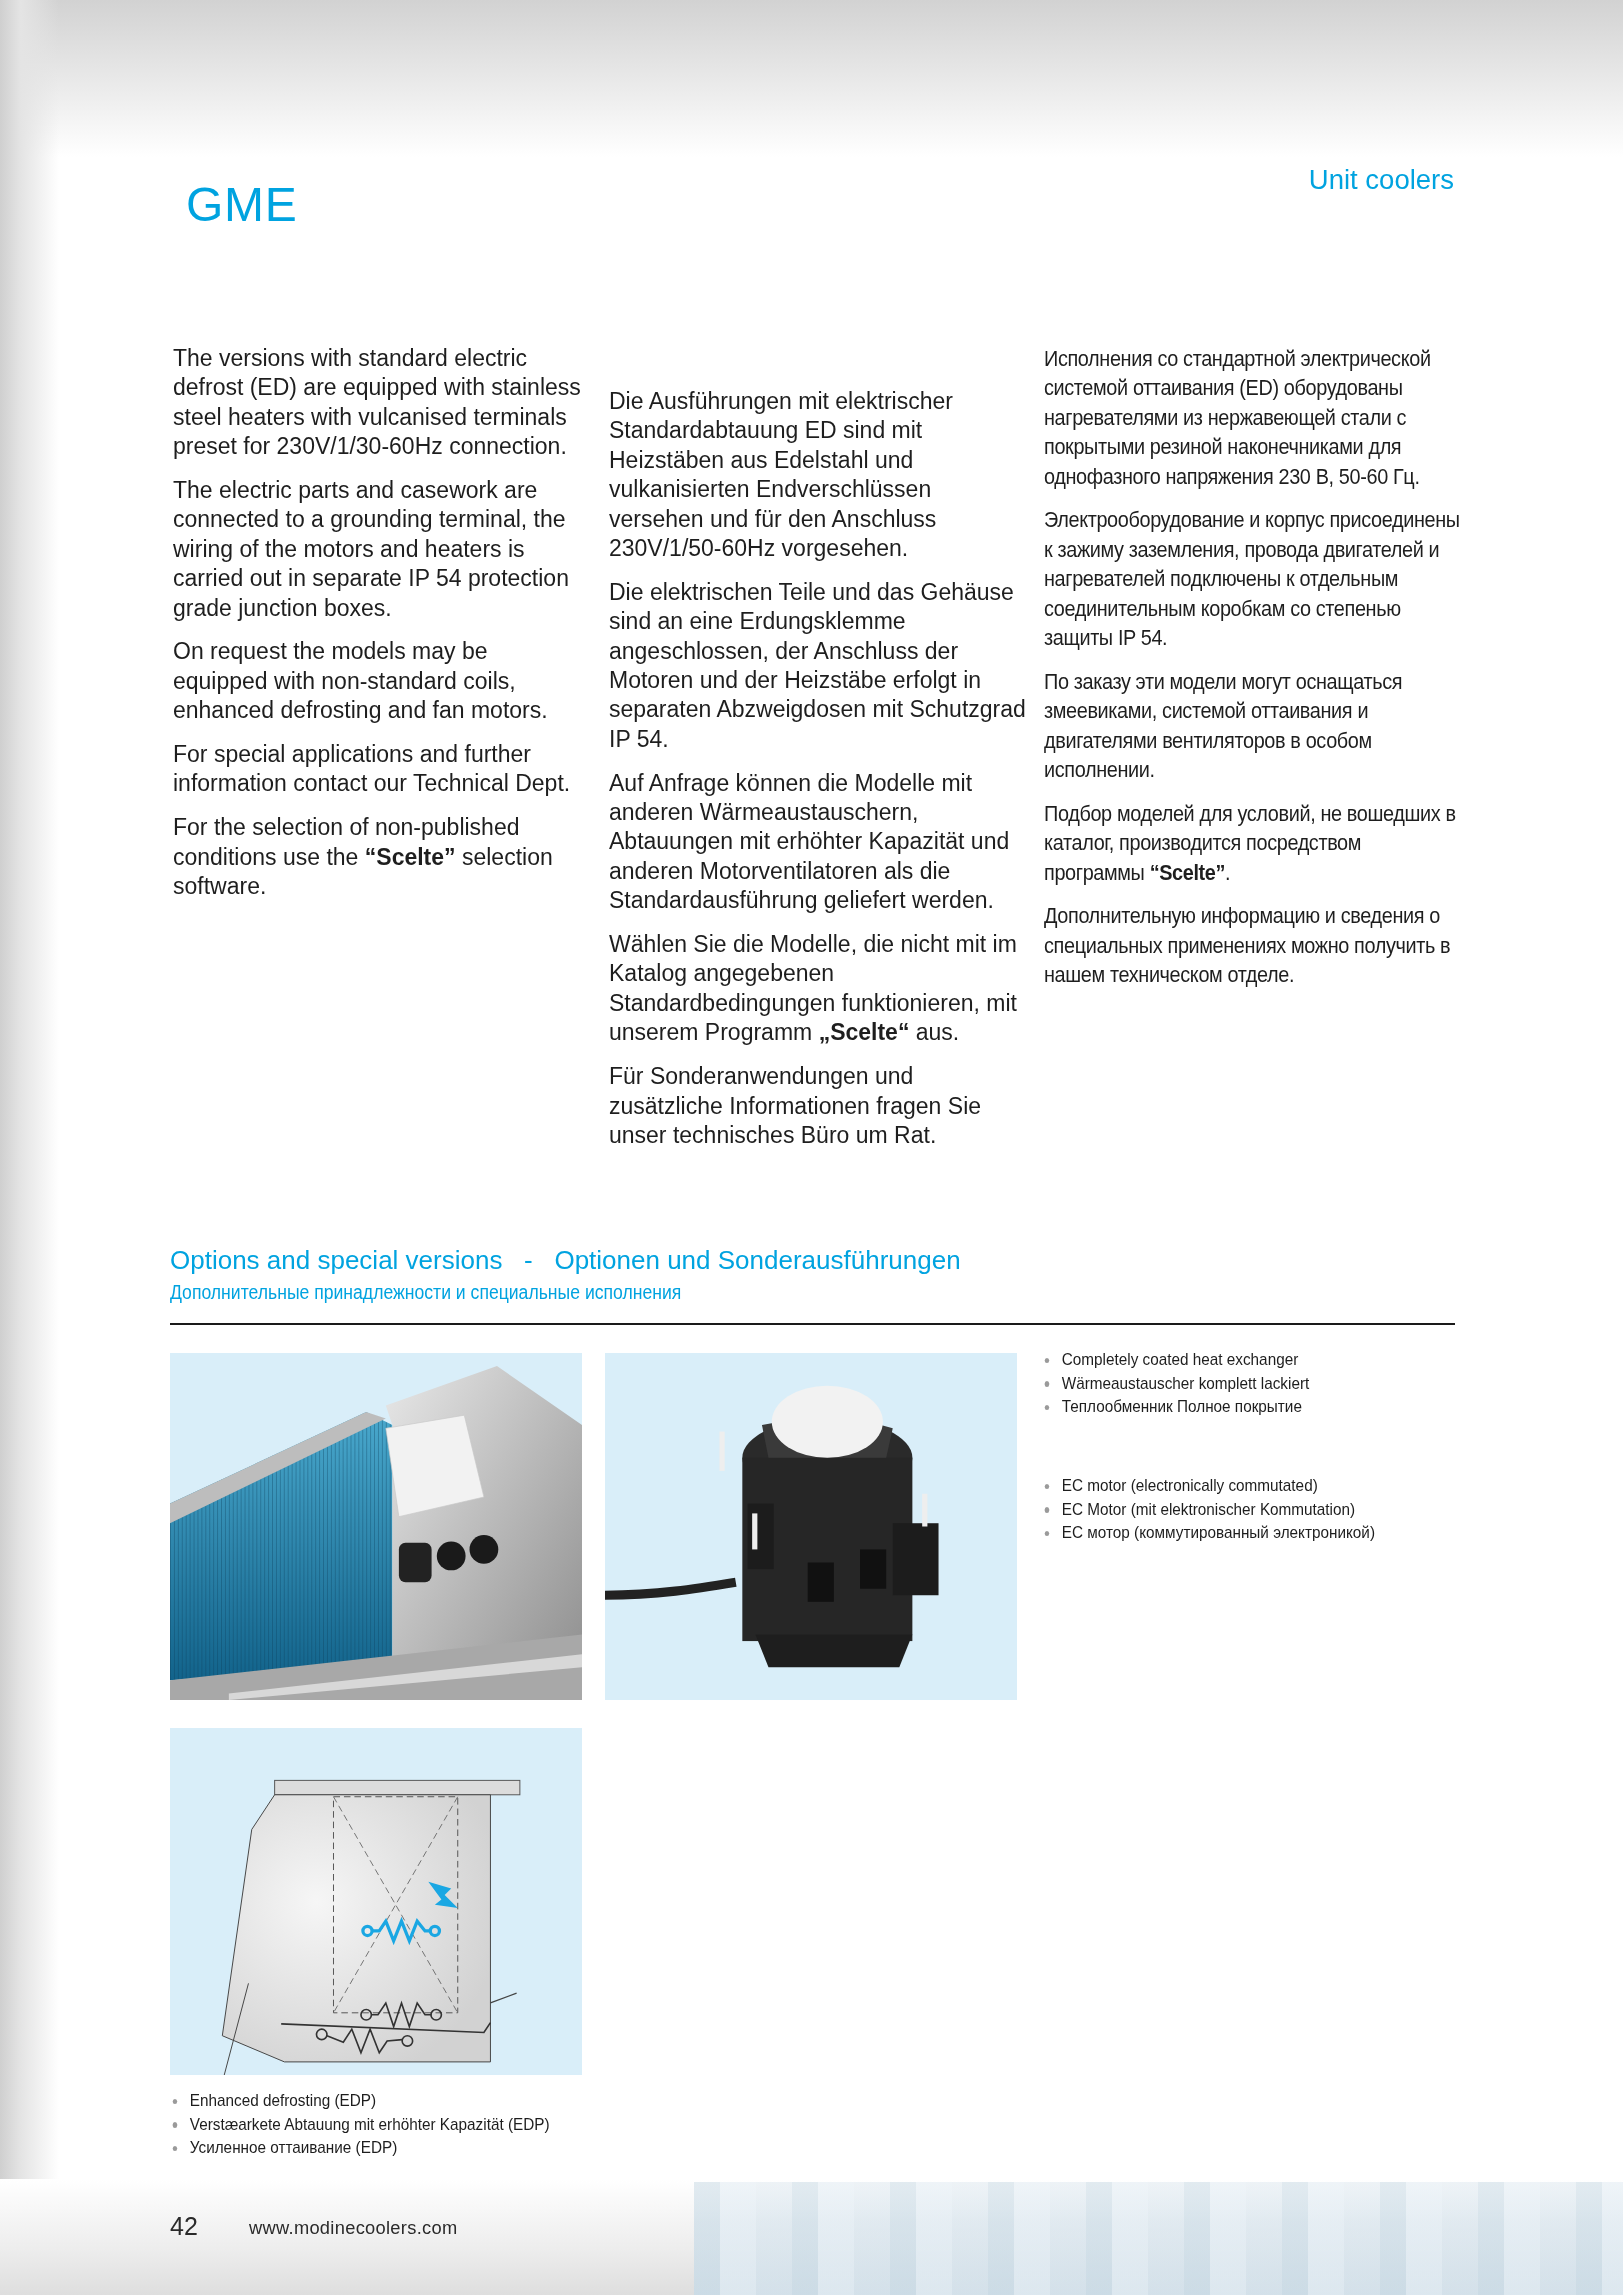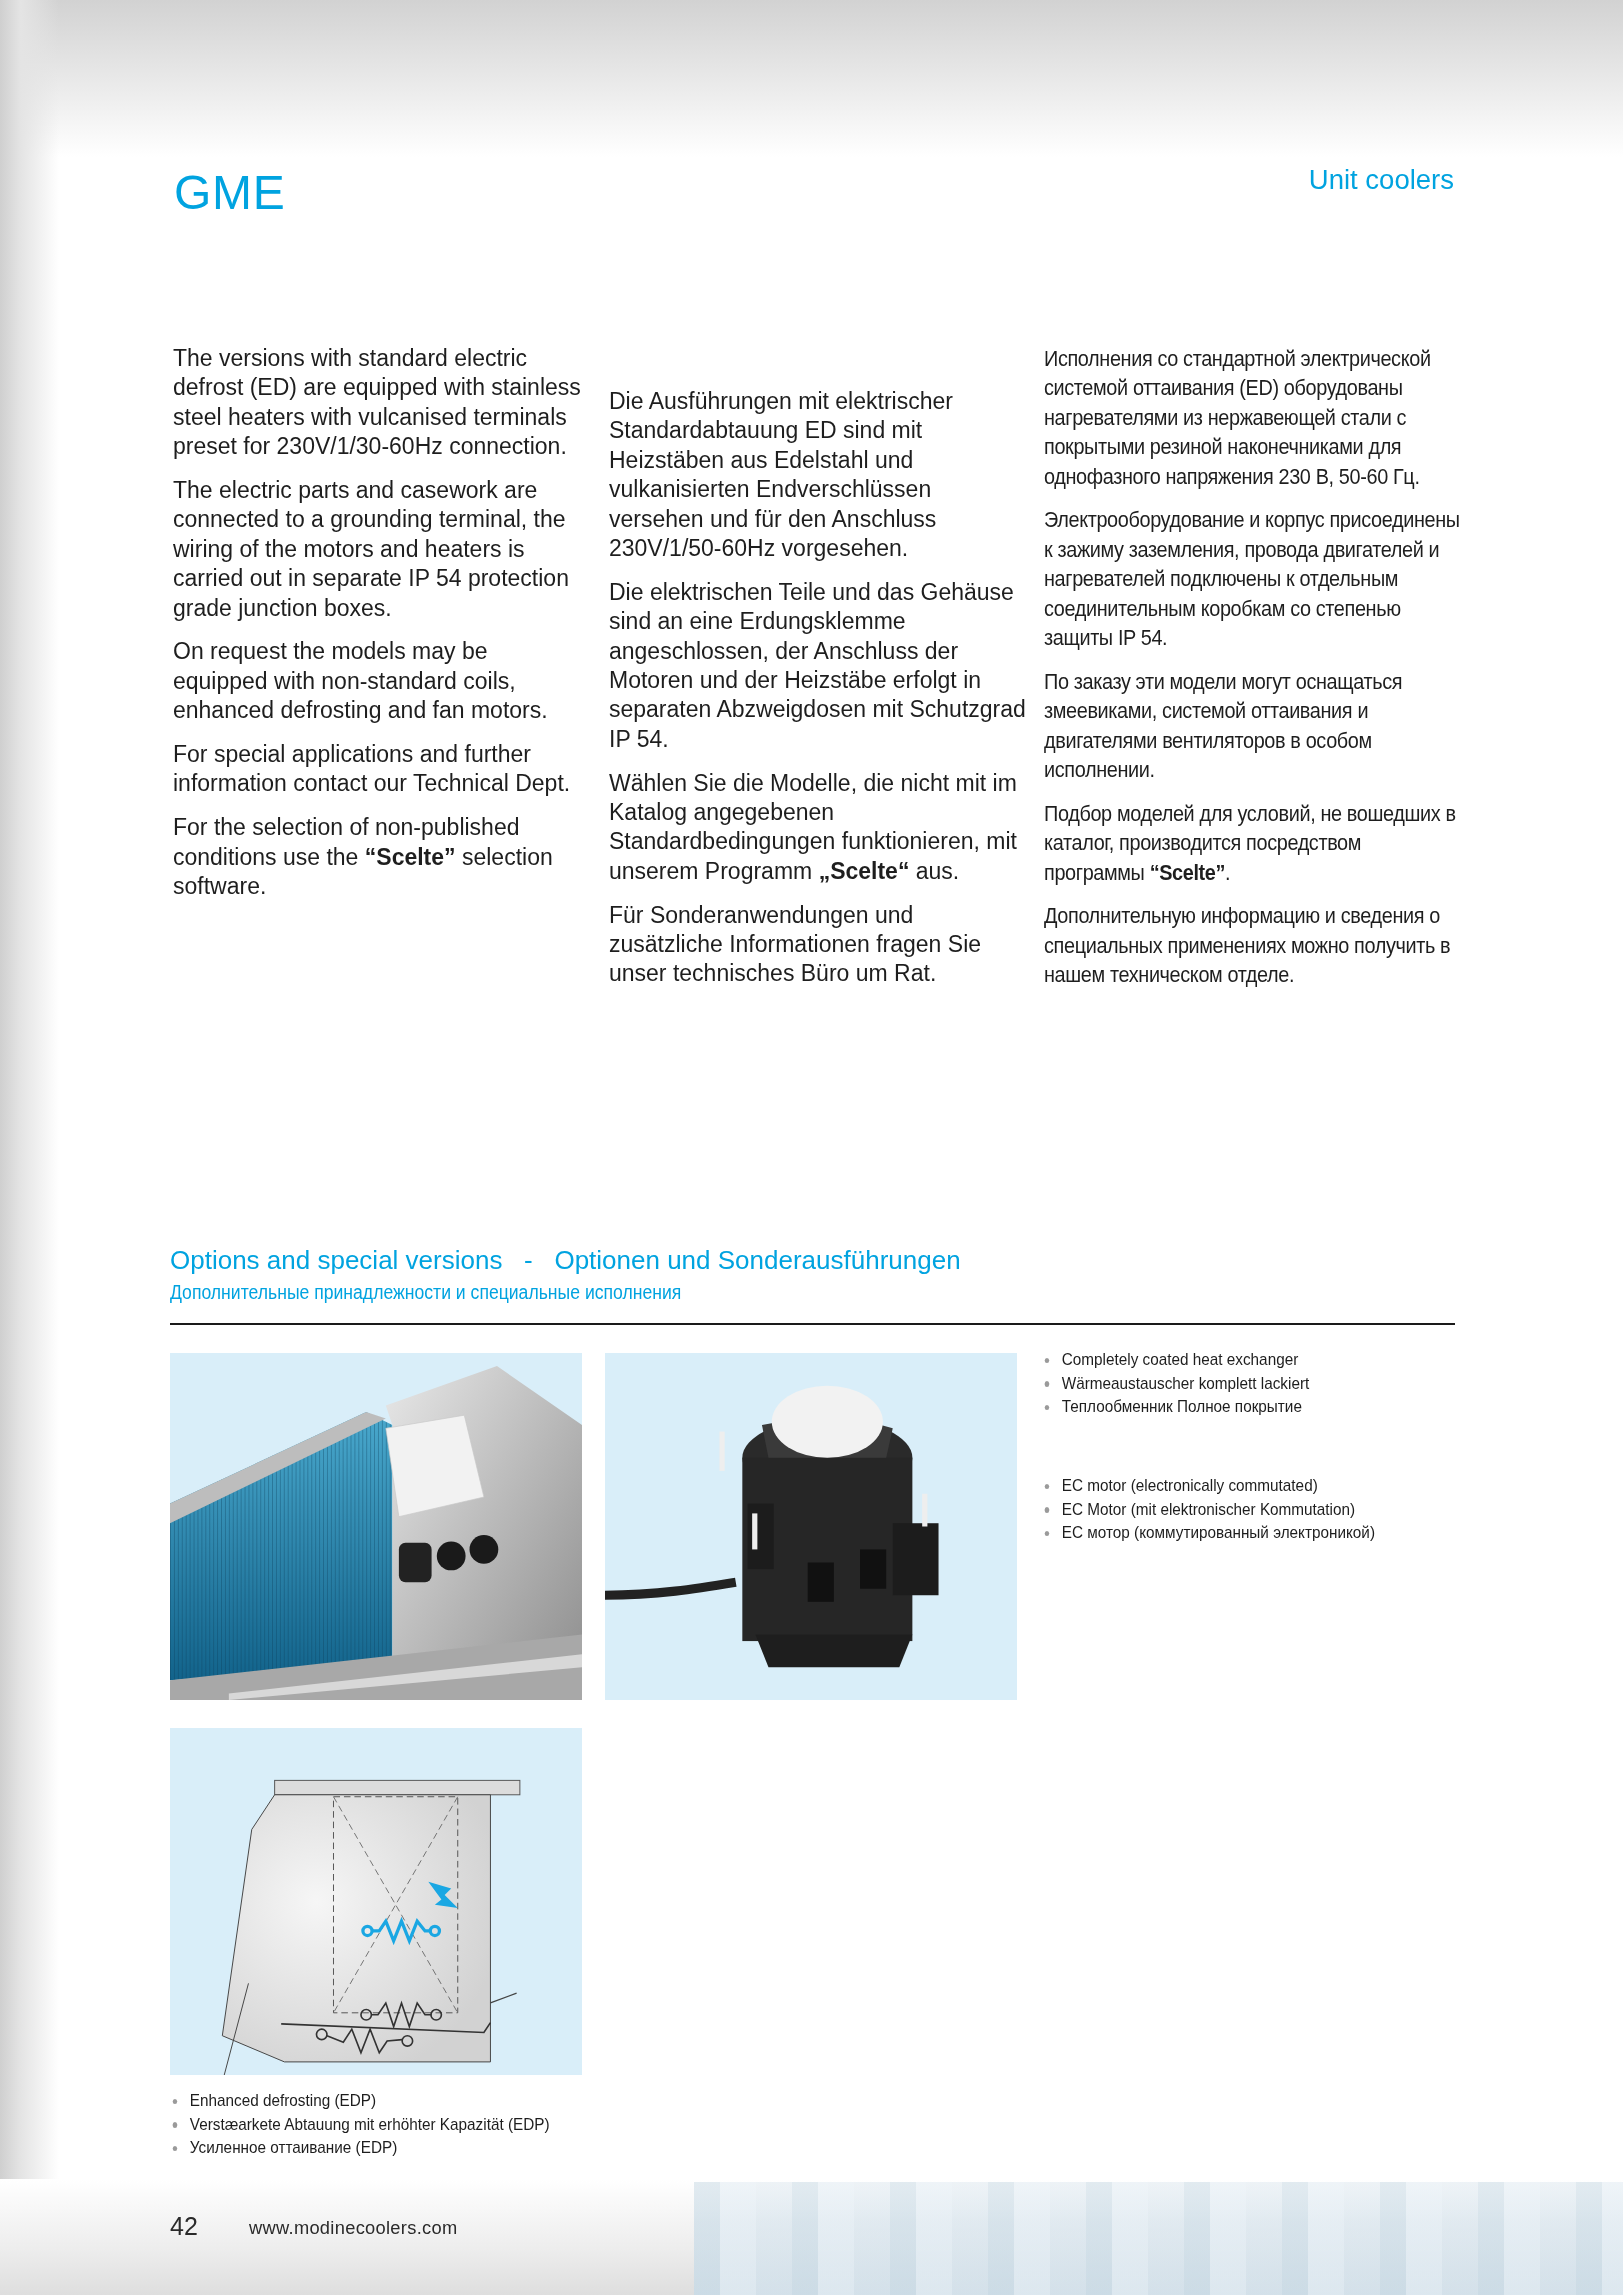--- a/index.html
+++ b/index.html
@@ -22,21 +22,21 @@
     background: linear-gradient(to bottom, #ffffff 0%, #ededed 60%, #dedede 100%);
   }
   .bg-bottom-photo {
     position: absolute; left: 694px; top: 2182px; width: 930px; height: 113px;
     background:
       repeating-linear-gradient(90deg, rgba(190,210,222,0.45) 0 26px, rgba(225,235,242,0.55) 26px 62px, rgba(205,220,230,0.35) 62px 98px),
       linear-gradient(to bottom, rgba(255,255,255,1) 0%, rgba(232,240,246,0.7) 35%, rgba(214,228,238,0.85) 100%);
   }
 
   .title {
-    position: absolute; left: 170px; top: 161px; margin: 4px;
+    position: absolute; left: 170px; top: 161px; margin: 16px;
     font-size: 48px; font-weight: normal; color: #00a3e0; letter-spacing: 0.7px;
   }
   .section-label {
     position: absolute; right: 169px; top: 164px;
     font-size: 27.5px; color: #00a3e0;
   }
 
   .col {
     position: absolute; top: 344px; width: 412px;
     font-size: 23px; line-height: 29.4px; color: #1e1e1e;
@@ -103,20 +103,21 @@
   <p>The versions with standard electric defrost (ED) are equipped with stainless steel heaters with vulcanised terminals preset for 230V/1/30-60Hz connection.</p>
   <p>The electric parts and casework are connected to a grounding terminal, the wiring of the motors and heaters is carried out in separate IP 54 protection grade junction boxes.</p>
   <p>On request the models may be equipped with non-standard coils, enhanced defrosting and fan motors.</p>
   <p>For special applications and further information contact our Technical Dept.</p>
   <p><span>For the selection of non-published conditions use the </span><b>“Scelte”</b><span> selection software.</span></p>
 </div>
 
 <div class="col c2">
   <p>Die Ausführungen mit elektrischer Standardabtauung ED sind mit Heizstäben aus Edelstahl und vulkanisierten Endverschlüssen versehen und für den Anschluss 230V/1/50-60Hz vorgesehen.</p>
   <p>Die elektrischen Teile und das Gehäuse sind an eine Erdungsklemme angeschlossen, der Anschluss der Motoren und der Heizstäbe erfolgt in separaten Abzweigdosen mit Schutzgrad IP 54.</p>
+  <p>Auf Anfrage können die Modelle mit anderen Wärmeaustauschern, Abtauungen mit erhöhter Kapazität und anderen Motorventilatoren als die Standardausführung geliefert werden.</p>
   <p><span>Wählen Sie die Modelle, die nicht mit im Katalog angegebenen Standardbedingungen funktionieren, mit unserem Programm </span><b>„Scelte“</b><span> aus.</span></p>
   <p>Für Sonderanwendungen und zusätzliche Informationen fragen Sie unser technisches Büro um Rat.</p>
 </div>
 
 <div class="col c3">
   <p>Исполнения со стандартной электрической системой оттаивания (ED) оборудованы нагревателями из нержавеющей стали с покрытыми резиной наконечниками для однофазного напряжения 230 В, 50-60 Гц.</p>
   <p>Электрооборудование и корпус присоединены к зажиму заземления, провода двигателей и нагревателей подключены к отдельным соединительным коробкам со степенью защиты IP 54.</p>
   <p>По заказу эти модели могут оснащаться змеевиками, системой оттаивания и двигателями вентиляторов в особом исполнении.</p>
   <p><span>Подбор моделей для условий, не вошедших в каталог, производится посредством программы </span><b>“Scelte”</b><span>.</span></p>
   <p>Дополнительную информацию и сведения о специальных применениях можно получить в нашем техническом отделе.</p>

